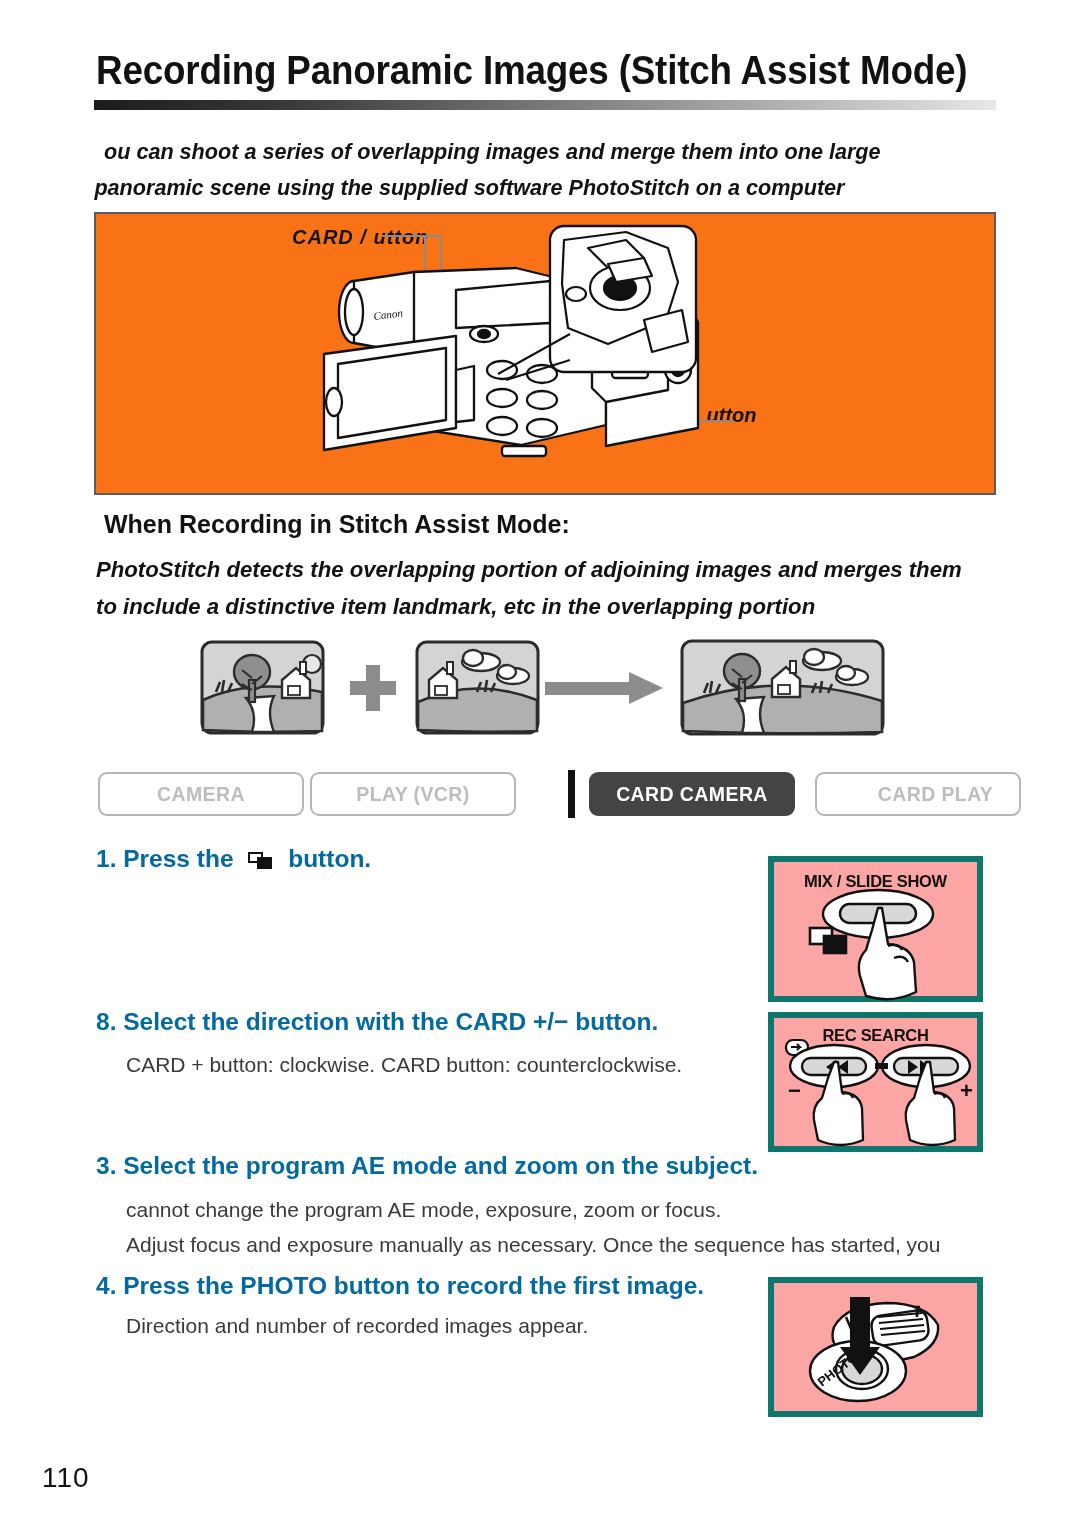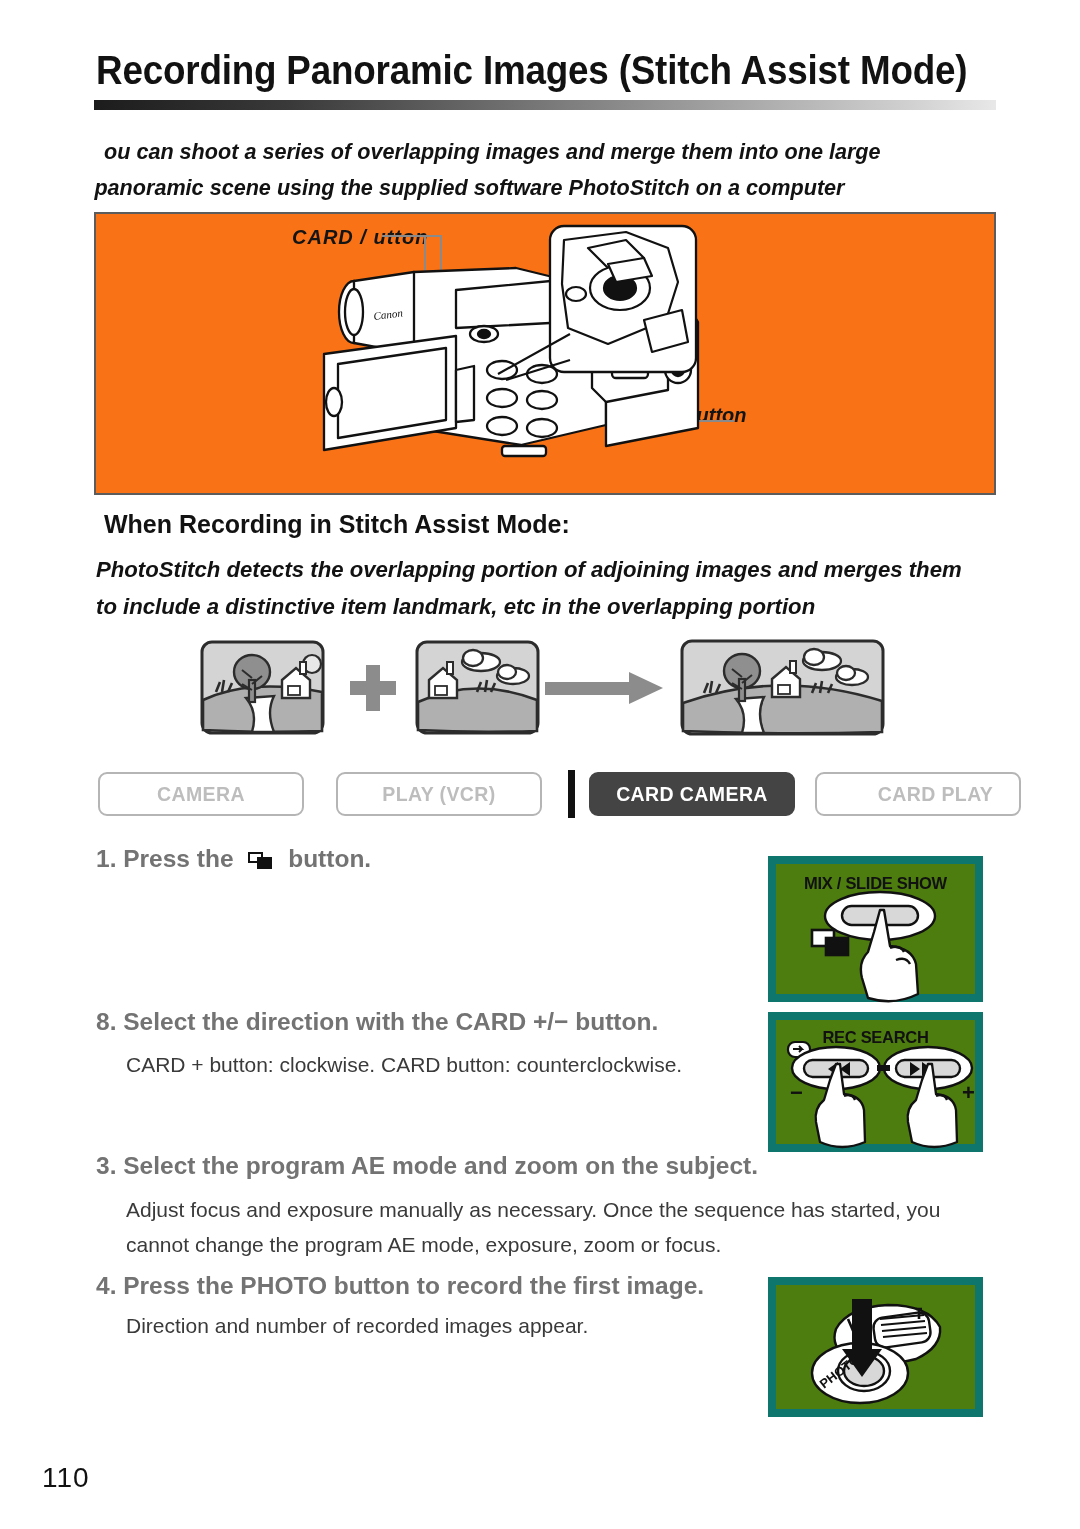--- a/index.html
+++ b/index.html
@@ -114,49 +114,49 @@
   .modes { position: absolute; left: 98px; top: 772px; width: 890px; height: 32px; }
   .mode {
     position: absolute; top: 0; height: 44px;
     border: 2.5px solid #b5b5b5; border-radius: 9px;
     background: #fff;
     display: flex; align-items: center; justify-content: center;
     font-size: 19.5px; font-weight: 700; letter-spacing: 0.4px;
     color: #bdbdbd;
   }
   .mode.m1 { left: 0px;   width: 206px; }
-  .mode.m2 { left: 238px; width: 206px; }
+  .mode.m2 { left: 212px; width: 206px; }
   .mode.m3 { left: 491px; width: 206px; background: #444444; border-color: #444444; color: #ffffff; }
   .mode.m4 { left: 717px; width: 206px; padding-left: 35px; }
   .mode-sep { position: absolute; left: 470px; top: -2px; width: 7px; height: 48px; background: #111; }
 
   
   .step-title {
     position: absolute;
-    font-size: 24.5px; font-weight: 700; color: #737373;
+    font-size: 24.5px; font-weight: 700; color: #0369a1;
     white-space: nowrap;
   }
   .step-body {
     position: absolute;
     font-size: 21px; font-weight: 400; color: #3a3a3a;
     line-height: 35px;
   }
   .s1 { left: 96px; top: 845px; }
   .s2 { left: 96px; top: 1008px; }
   .s2b{ left: 126px; top: 1047px; }
   .s3 { left: 96px; top: 1152px; }
   .s3b{ left: 126px; top: 1192px; width: 880px; }
   .s4 { left: 96px; top: 1272px; }
   .s4b{ left: 126px; top: 1308px; }
 
   
   .panel {
     position: absolute;
-    border: 8px solid #0f766e;
-    background: #4d7c0f;
+    border: 6px solid #0f766e;
+    background: #fca5a5;
   }
   .p1 { left: 768px; top: 856px;  width: 215px; height: 146px; }
   .p2 { left: 768px; top: 1012px; width: 215px; height: 140px; }
   .p3 { left: 768px; top: 1277px; width: 215px; height: 140px; }
   .panel-cap {
     position: absolute; width: 100%;
     text-align: center;
     font-size: 16.5px; font-weight: 700; color: #111;
     letter-spacing: -0.3px;
     white-space: nowrap;
@@ -181,21 +181,21 @@
     <span>ou can shoot a series of overlapping images and merge them into one large</span>
     <span class="l2">panoramic scene using the supplied software  PhotoStitch  on a computer</span>
   </div>
 
   <div class="diagram-box">
 
     <div class="dlabel card">CARD  /  utton</div>
     <div class="dlabel pt">P   T    utton</div>
     <div class="dlabel stitch">
       <span class="stitch-ico"><i class="back"></i><i class="front"></i></span>
-      <span style="margin-left:14px;">utton</span>
+      <span style="margin-left:24px;">utton</span>
     </div>
 
     <div class="ld h1"></div>
     <div class="ld v1"></div>
     <div class="ld v2"></div>
     <div class="ld h2"></div>
     <div class="ld h3"></div>
 
     <svg class="cam" width="480" height="240" viewBox="0 0 480 240">
       <g fill="#fff" stroke="#111" stroke-width="2.3" stroke-linejoin="round">
@@ -386,22 +386,22 @@
       </g>
       <g fill="#fff" stroke="#111" stroke-width="2.3" stroke-linejoin="round">
         <path d="M152 26 L156 26 L160 56 Q178 58 180 72 L181 104 Q158 114 136 104 L132 84 Q130 70 140 62 L146 42 Z"></path>
         <path d="M160 58 Q168 55 171 62" fill="none"></path>
       </g>
     </svg>
   </div>
 
   <div class="step-title s3">3. Select the program AE mode and zoom on the subject.</div>
   <div class="step-body s3b">
+    <div>cannot change the program AE mode, exposure, zoom or focus.</div>
     <div>Adjust focus and exposure manually as necessary. Once the sequence has started, you</div>
-    <div>cannot change the program AE mode, exposure, zoom or focus.</div>
   </div>
 
   <div class="step-title s4">4. Press the PHOTO button to record the first image.</div>
   <div class="step-body s4b">Direction and number of recorded images appear.</div>
 
   <div class="panel p3">
     <svg width="211" height="136" viewBox="0 0 211 136" style="position:absolute;left:0;top:0;">
       <g fill="#fff" stroke="#111" stroke-width="2.4" stroke-linejoin="round">
 
         <path d="M60 44 Q72 22 112 20 Q152 20 164 42 Q166 62 140 74 Q100 84 72 72 Q54 62 60 44 Z"></path>

